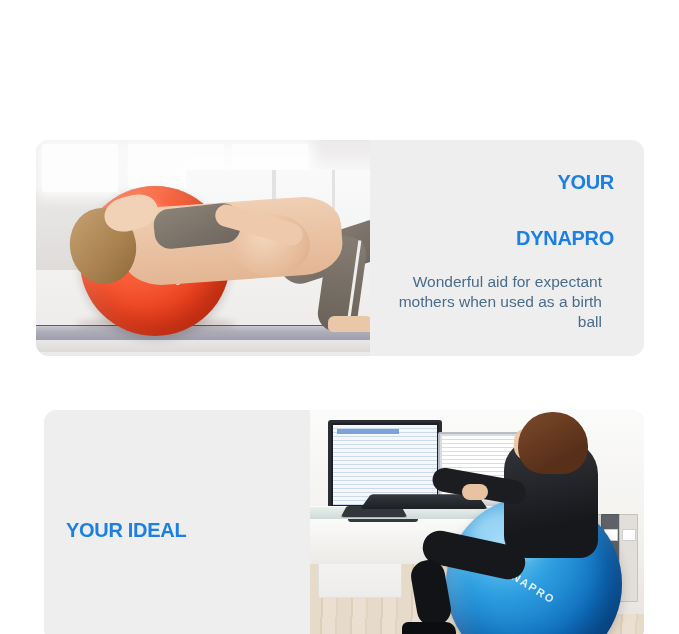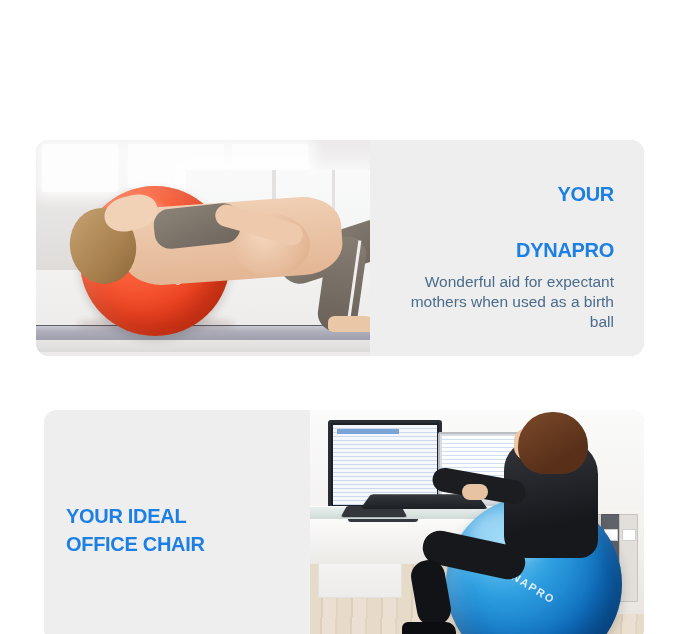--- a/index.html
+++ b/index.html
@@ -42,21 +42,21 @@
     box-sizing:border-box;
   }
   .card-heading{
     color:#1b7fe4;font-weight:bold;
     font-size:20px;line-height:28px;letter-spacing:-0.3px;
     font-family:"Liberation Sans Narrow","Liberation Sans",sans-serif;
     margin:16px 0 8px 0;
   }
   .card-body{
     color:#4a6c8c;font-size:15.5px;line-height:20px;
-    font-family:"Liberation Sans","DejaVu Sans",sans-serif;margin:0;
+    font-family:"Liberation Sans","DejaVu Sans",sans-serif;margin:12px;
   }
 
   
   #card-pregnancy{left:36px;top:140px;width:608px;height:216px;}
   #card-pregnancy .card-photo{width:334px;height:216px;}
   #card-pregnancy .card-text{padding:0 30px 0 14px;text-align:right;align-items:flex-end;}
 
   
   #card-office{left:44px;top:410px;width:600px;height:232px;}
   #card-office .card-photo{width:334px;height:232px;order:2;}
@@ -264,21 +264,20 @@
       </h2>
       <p class="card-body">Wonderful aid for expectant mothers when used as a birth ball</p>
     </div>
   </div>
 
   <div class="card" id="card-office">
 
     <div class="card-text">
       <h2 class="card-heading">
         <span>YOUR IDEAL</span><br>
-        <span>OFFICE CHAIR</span>
       </h2>
     </div>
 
     <div class="card-photo">
       <div class="ph2">
         <div class="bgwall"></div>
         <div class="wood"></div>
         <div class="shelf"></div>
         <div class="bind" style="right:96px;background:#e8683f;">
             <div class="lbl"></div>

